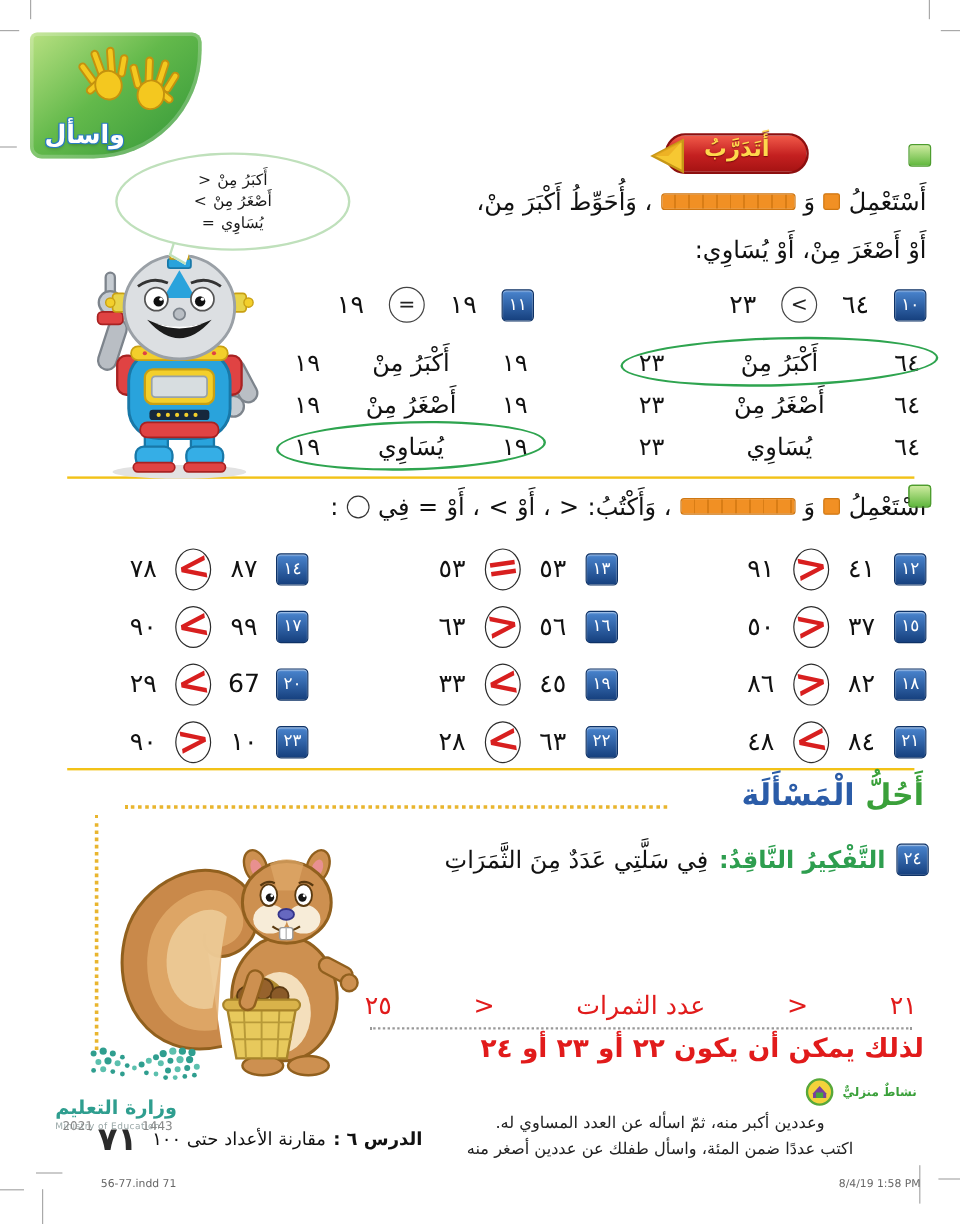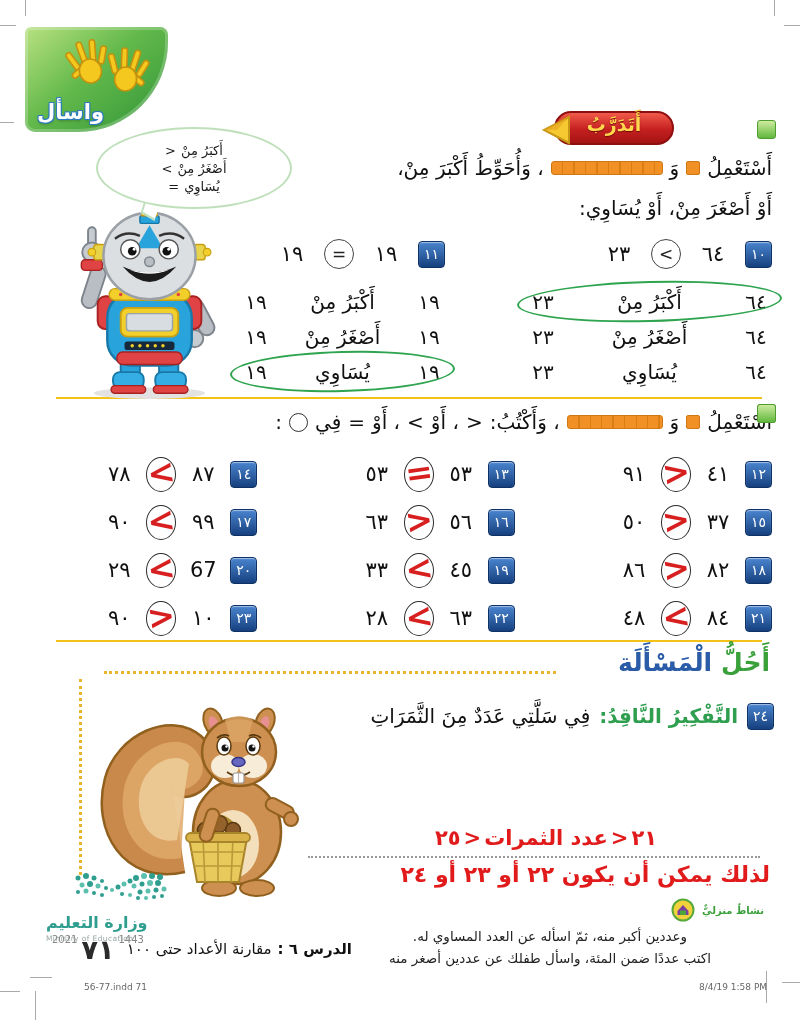--- a/index.html
+++ b/index.html
@@ -84,22 +84,22 @@
      font-size:25px; font-weight:bold; }
   .h-green { color:#3aa03a; } .h-blue { color:#2b5ca8; }
   .h-dotline { position:absolute; left:104px; top:671px; width:452px; border-top:3px dotted #e9b52e; }
   .vdot { position:absolute; left:79px; top:679px; height:196px; width:0; border-left:3px dotted #e9b52e; }
 
   .prob { position:absolute; right:26px; top:697px; width:475px; direction:rtl; text-align:right;
      font-size:20px; line-height:39px; color:#111; }
   .prob-l1 { display:flex; direction:rtl; align-items:center; gap:9px; }
   .plabel { color:#2e9e4f; font-weight:bold; }
 
-  .ans1 { position:absolute; left:316px; top:826px; width:460px; display:flex; direction:ltr; justify-content:center;
-     align-items:baseline; gap:3px; color:#e11b1b; font-weight:bold; font-size:21px; }
+  .ans1 { position:absolute; left:304px; top:826px; width:460px; display:flex; direction:ltr; justify-content:space-between;
+     align-items:baseline; gap:3px; color:#e11b1b; font-weight:normal; font-size:21px; }
   .ansline { position:absolute; left:308px; top:856px; width:452px; border-top:2.4px dotted #999; }
   .ans2 { position:absolute; right:30px; top:862px; direction:rtl; text-align:right; color:#e11b1b;
      font-weight:bold; font-size:22px; }
 
   .squirrel { position:absolute; left:85px; top:690px; }
   .robot { position:absolute; left:52px; top:208px; z-index:1; }
 
   
   .home-title { position:absolute; right:36px; top:898px; display:flex; direction:rtl; align-items:center; gap:7px;
      color:#3aa03a; font-weight:bold; font-size:10px; }

